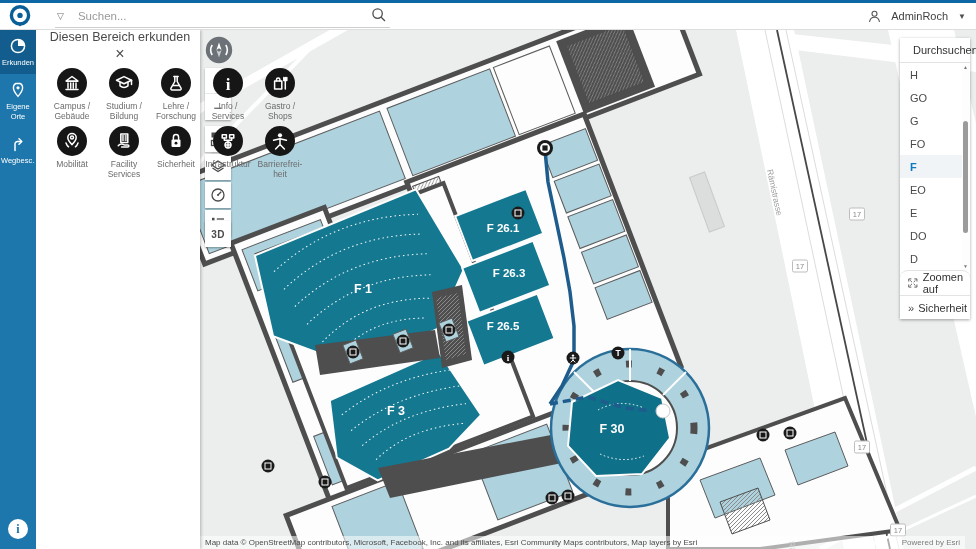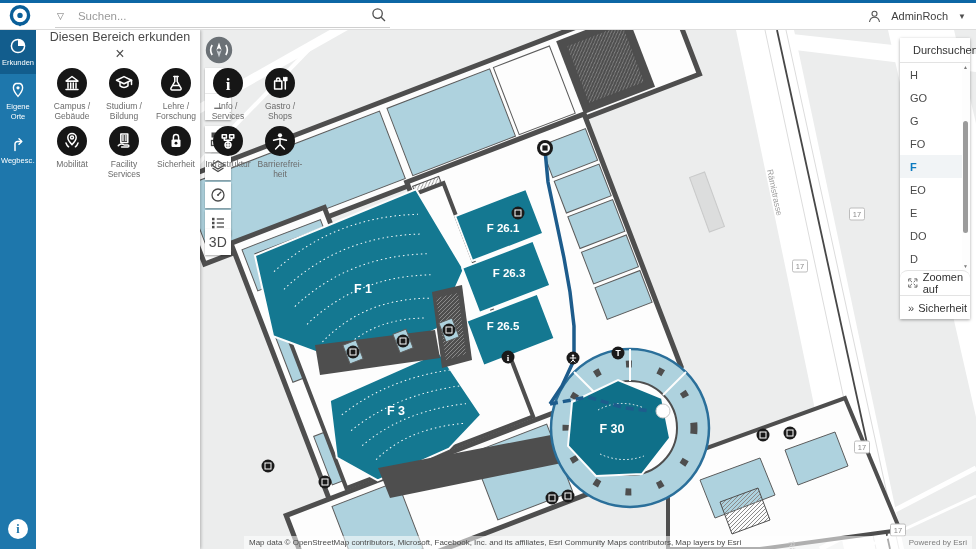--- a/index.html
+++ b/index.html
@@ -56,25 +56,25 @@
   .ctl{position:absolute;left:5px;z-index:10;}
   .compass{top:6px;width:28px;height:28px;border-radius:50%;cursor:pointer;}
   .btn{width:26px;height:26px;background:#fff;box-shadow:0 1px 2px rgba(0,0,0,.35);
     display:flex;align-items:center;justify-content:center;cursor:pointer;color:#4a4a4a;}
   .btn svg{stroke:#4a4a4a;stroke-width:1.3;fill:none;}
   .btn svg .f{fill:#4a4a4a;stroke:none;}
   .zoomgrp{top:38px;}
   .zoomgrp .btn{font-size:15px;font-weight:400;}
   .zoomgrp .btn:first-child{border-bottom:1px solid #eee;}
   .b-grid{top:96px;}.b-layers{top:124px;}.b-dial{top:152px;}.b-legend{top:180px;}
-  .b-3d{top:199px;font-size:14px;font-weight:normal;letter-spacing:.3px;}
-  
-  .attrib{position:absolute;left:0;right:4px;bottom:0;height:13px;z-index:12;
+  .b-3d{top:191px;font-size:10px;font-weight:bold;letter-spacing:.3px;}
+  
+  .attrib{position:absolute;left:0;right:11px;bottom:0;height:13px;z-index:12;
     background:rgba(255,255,255,.55);display:flex;align-items:center;padding:0 5px;
-    font-size:8px;color:#4a4a4a;white-space:nowrap;margin-left:44px;}
+    font-size:8px;color:#4a4a4a;white-space:nowrap;}
   .attrib .txt{flex:1;overflow:hidden;}
   .powered{margin-left:8px;color:#7c7c7c;}
   
   .floors{position:absolute;right:6px;top:8px;width:70px;background:#fff;z-index:15;
     box-shadow:0 1px 3px rgba(0,0,0,.35);font-size:11px;color:#4a4a4a;}
   .fl-head{height:25px;display:flex;align-items:center;gap:5px;padding-left:8px;
     border-bottom:1px solid #e3e3e3;color:#323232;}
   .fl-list{position:relative;}
   .fl-row{height:23px;display:flex;align-items:center;padding-left:10px;cursor:pointer;}
   .fl-row.sel{background:#f1f4f6;color:#0b7ac0;font-weight:bold;}

